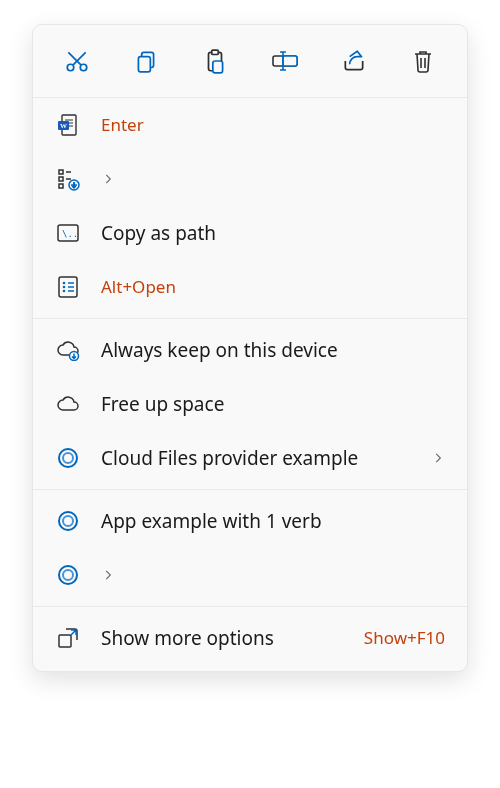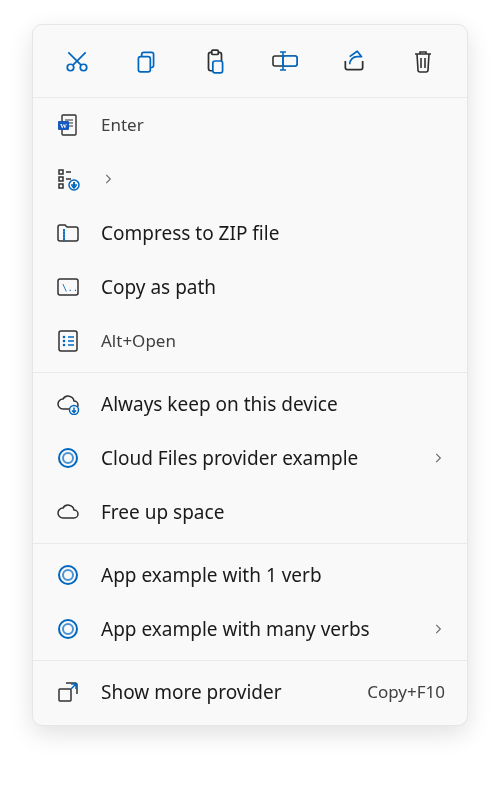--- a/index.html
+++ b/index.html
@@ -48,21 +48,21 @@
     font-size: 19px;
     line-height: 1.2;
   }
   .mi-icon {
     width: 26px; height: 26px;
     display: flex; align-items: center; justify-content: center;
     flex: 0 0 26px;
   }
   .mi-label { flex: 1 1 auto; }
   .mi-shortcut {
-    color: #404040;
+    color: #c2410c;
     font-size: 17px;
   }
   .mi-chevron {
     color: #6b6b6b;
     display: flex; align-items: center; justify-content: center;
   }
   svg { display: block; }
 </style>
 </head>
 <body>
@@ -170,33 +170,20 @@
         <path d="M18 15 v6 M16 19 l2 2 l2 -2" stroke="#0067c0" fill="none"></path>
       </svg>
     </span>
     <span class="mi-chevron">
       <svg width="14" height="14" viewBox="0 0 24 24" fill="none" stroke="#6b6b6b" stroke-width="2">
           <polyline points="9 5 16 12 9 19"></polyline>
         </svg>
     </span>
   </div>
 
-  <div class="menu-item">
-    <span class="mi-icon">
-      <svg width="24" height="22" viewBox="0 0 24 22" fill="none" stroke="#303030" stroke-width="1.5">
-        <path d="M2 5 a2 2 0 0 1 2 -2 h5 l2 2 h9 a2 2 0 0 1 2 2 v10 a2 2 0 0 1 -2 2 h-16 a2 2 0 0 1 -2 -2 z"></path>
-        <line x1="8" y1="7" x2="8" y2="19" stroke="#0067c0"></line>
-        <line x1="7" y1="8" x2="9" y2="8" stroke="#0067c0"></line>
-        <line x1="7" y1="11" x2="9" y2="11" stroke="#0067c0"></line>
-        <line x1="7" y1="14" x2="9" y2="14" stroke="#0067c0"></line>
-        <line x1="7" y1="17" x2="9" y2="17" stroke="#0067c0"></line>
-      </svg>
-    </span>
-    <span class="mi-label">Compress to ZIP file</span>
-  </div>
 
   <div class="menu-item">
     <span class="mi-icon">
       <svg width="24" height="20" viewBox="0 0 24 20" fill="none" stroke="#303030" stroke-width="1.5">
         <rect x="2" y="2" width="20" height="16" rx="2"></rect>
         <text x="6" y="14" font-size="9" fill="#0067c0" stroke="none" font-family="monospace">\..</text>
       </svg>
     </span>
     <span class="mi-label">Copy as path</span>
   </div>
@@ -224,76 +211,75 @@
         <path d="M8 16 a5 5 0 0 1 0 -10 a6 6 0 0 1 11 2 a4 4 0 0 1 0 8 z"></path>
         <circle cx="19" cy="17" r="4.5" fill="#f9f9f9" stroke="#0067c0"></circle>
         <path d="M19 14.5 v5 M17 17.5 l2 2 l2 -2" stroke="#0067c0"></path>
       </svg>
     </span>
     <span class="mi-label">Always keep on this device</span>
   </div>
 
   <div class="menu-item">
     <span class="mi-icon">
+      <svg width="26" height="20" viewBox="0 0 26 20" fill="none" stroke="#303030" stroke-width="1.5">
+        <path d="M8 16 a5 5 0 0 1 0 -10 a6 6 0 0 1 11 2 a4 4 0 0 1 0 8 z"></path>
+      </svg>
+    </span>
+    <span class="mi-label">Free up space</span>
+  </div>
+
+  <div class="menu-item">
+    <span class="mi-icon">
       <svg width="22" height="22" viewBox="0 0 22 22" fill="none" stroke="#0067c0" stroke-width="2">
         <circle cx="11" cy="11" r="9"></circle>
         <circle cx="11" cy="11" r="5" opacity="0.7"></circle>
       </svg>
     </span>
     <span class="mi-label">Cloud Files provider example</span>
     <span class="mi-chevron">
       <svg width="14" height="14" viewBox="0 0 24 24" fill="none" stroke="#6b6b6b" stroke-width="2">
           <polyline points="9 5 16 12 9 19"></polyline>
         </svg>
     </span>
   </div>
 
-  <div class="menu-item">
-    <span class="mi-icon">
-      <svg width="26" height="20" viewBox="0 0 26 20" fill="none" stroke="#303030" stroke-width="1.5">
-        <path d="M8 16 a5 5 0 0 1 0 -10 a6 6 0 0 1 11 2 a4 4 0 0 1 0 8 z"></path>
-      </svg>
-    </span>
-    <span class="mi-label">Free up space</span>
-  </div>
-
   <div class="divider"></div>
 
   <div class="menu-item">
     <span class="mi-icon">
       <svg width="22" height="22" viewBox="0 0 22 22" fill="none" stroke="#0067c0" stroke-width="2">
         <circle cx="11" cy="11" r="9"></circle>
         <circle cx="11" cy="11" r="5" opacity="0.7"></circle>
       </svg>
     </span>
     <span class="mi-label">App example with 1 verb</span>
   </div>
 
   <div class="menu-item">
     <span class="mi-icon">
       <svg width="22" height="22" viewBox="0 0 22 22" fill="none" stroke="#0067c0" stroke-width="2">
         <circle cx="11" cy="11" r="9"></circle>
         <circle cx="11" cy="11" r="5" opacity="0.7"></circle>
       </svg>
     </span>
-    <span class="mi-label">App example with many verbs</span>
     <span class="mi-chevron">
       <svg width="14" height="14" viewBox="0 0 24 24" fill="none" stroke="#6b6b6b" stroke-width="2">
           <polyline points="9 5 16 12 9 19"></polyline>
         </svg>
     </span>
   </div>
 
   <div class="divider"></div>
 
   <div class="menu-item">
     <span class="mi-icon">
       <svg width="22" height="22" viewBox="0 0 22 22" fill="none" stroke="#303030" stroke-width="1.5">
         <rect x="2" y="8" width="12" height="12" rx="1"></rect>
         <path d="M9 2 h9 a2 2 0 0 1 2 2 v9"></path>
         <path d="M14 8 l5 -5 M14 3 h5 v5" stroke="#0067c0"></path>
       </svg>
     </span>
-    <span class="mi-label">Show more provider</span>
-    <span class="mi-shortcut">Copy+F10</span>
+    <span class="mi-label">Show more options</span>
+    <span class="mi-shortcut">Show+F10</span>
   </div>
 
 </div>
 
 </body></html>

